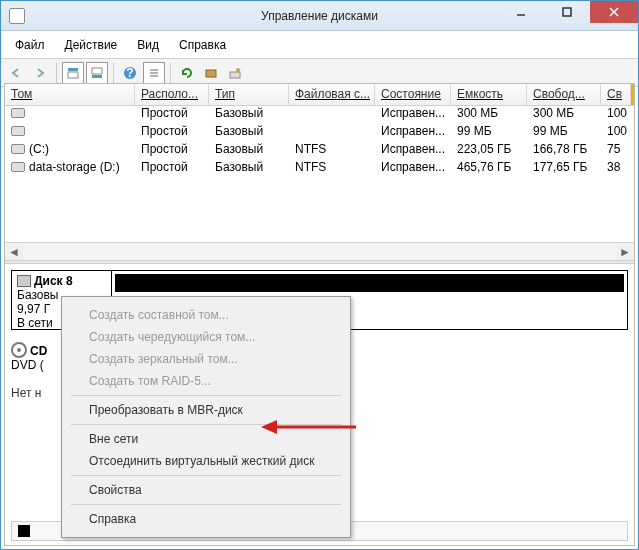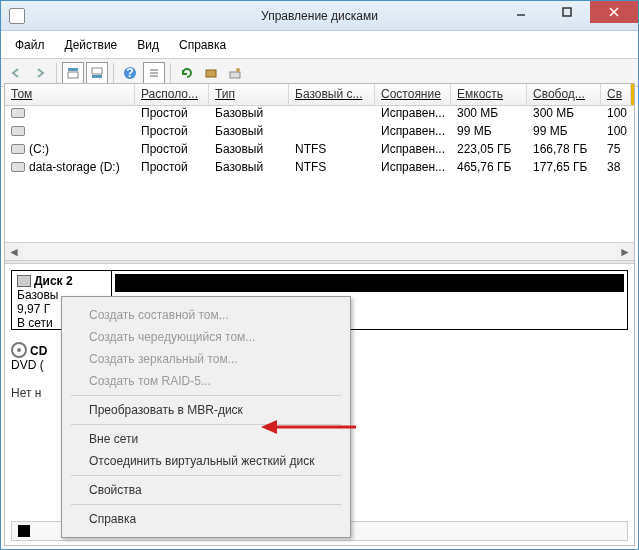--- a/index.html
+++ b/index.html
@@ -143,21 +143,21 @@
       </div>
   </div>
 
   <div class="content">
 
     <div class="grid-wrap">
       <div class="grid-header">
         <div class="gh c0">Том</div>
         <div class="gh c1">Располо...</div>
         <div class="gh c2">Тип</div>
-        <div class="gh c3">Базовый с...</div>
+        <div class="gh c3">Файловая с...</div>
         <div class="gh c4">Состояние</div>
         <div class="gh c5">Емкость</div>
         <div class="gh c6">Свобод...</div>
         <div class="gh c7">Св</div>
       </div>
       <div class="grid-body" id="grid-body">
           <div class="grow">
             <div class="gc c0"><span class="vol-icon"></span></div>
             <div class="gc c1">Простой</div>
             <div class="gc c2">Базовый</div>
@@ -203,21 +203,21 @@
         <div class="track"></div>
         <div class="arrow">►</div>
       </div>
     </div>
 
     <div class="splitter"></div>
 
     <div class="lower">
       <div class="disk-block">
         <div class="disk-label">
-          <div><span class="dicon"></span><b>Диск 2</b></div>
+          <div><span class="dicon"></span><b>Диск 8</b></div>
           <div>Базовы</div>
           <div>9,97 Г</div>
           <div>В сети</div>
         </div>
         <div class="disk-graph">
           <div class="bar"></div>
         </div>
       </div>
 
       <div class="cd-block">

